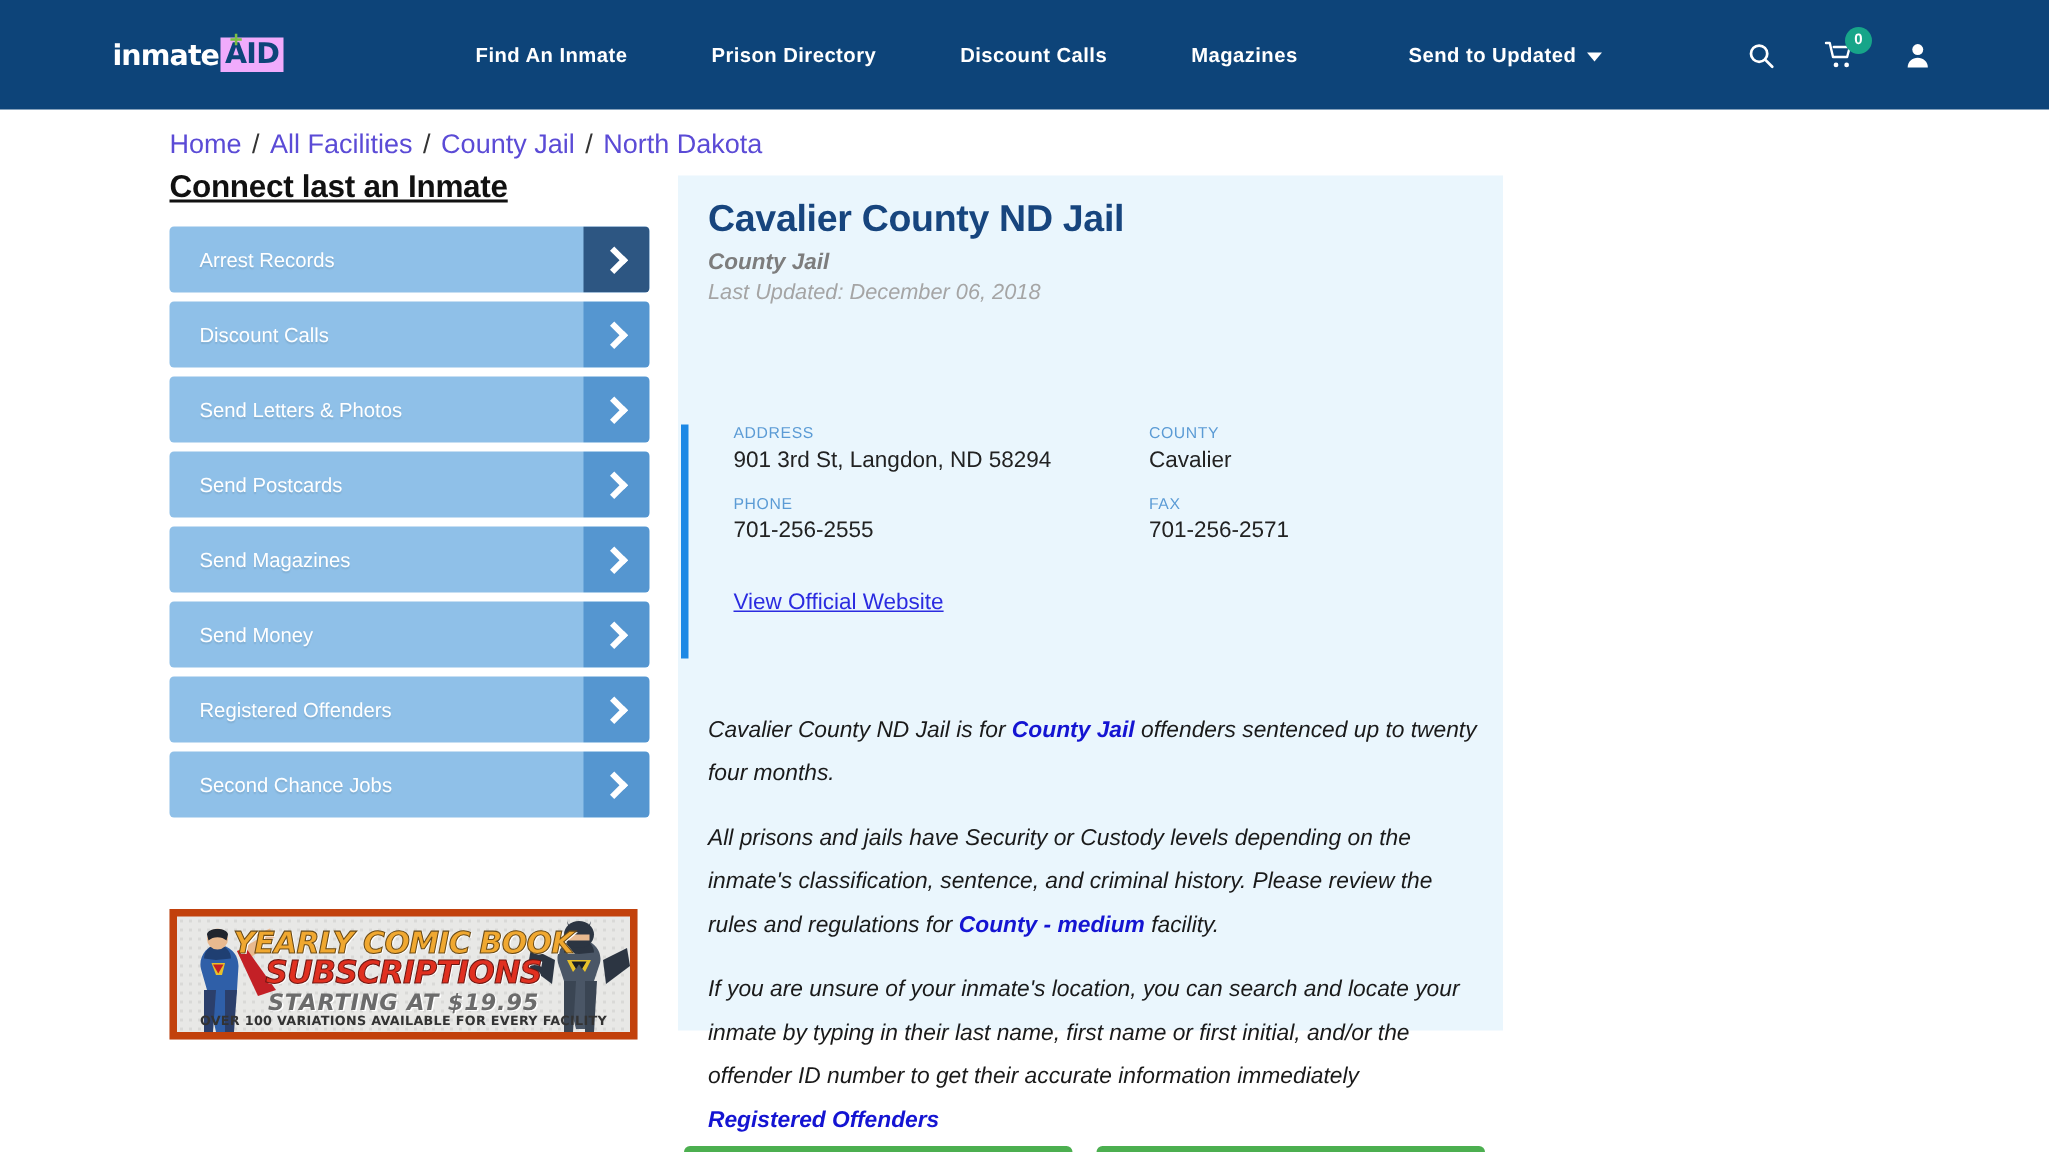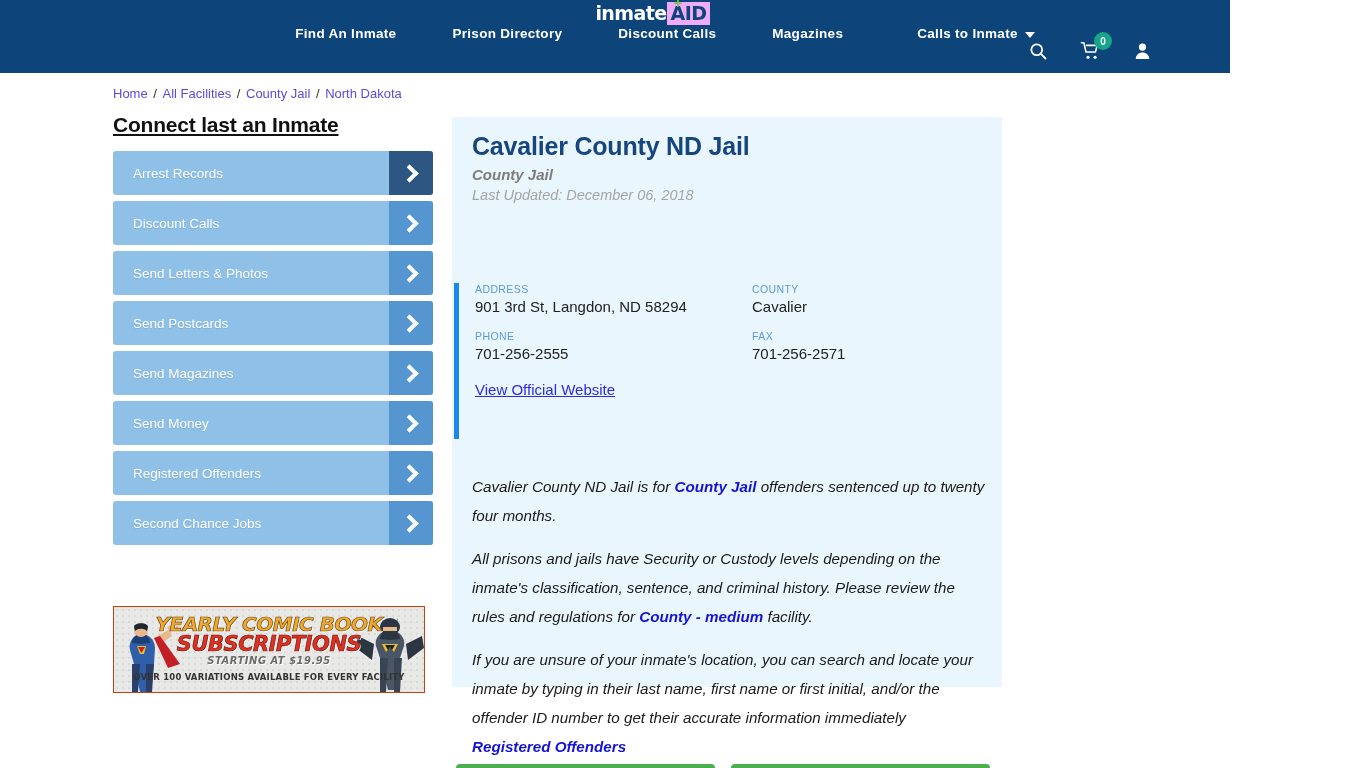--- a/index.html
+++ b/index.html
@@ -7,27 +7,26 @@
   html, body {
     width: 1366px;
     height: 768px;
     background: #ffffff;
     font-family: "Liberation Sans", sans-serif;
     overflow: hidden;
   }
 
   
   .header {
-    width: 1230px;
+    width: 1366px;
     height: 73px;
     background: #0d4479;
     display: flex;
     align-items: center;
     position: relative;
-    flex-direction: column;
   }
   .logo {
     margin-left: 75px;
     display: flex;
     align-items: center;
     height: 26px;
     position: relative;
   }
   .logo-word {
     color: #ffffff;
@@ -110,21 +109,21 @@
 
   
   .page {
     width: 1366px;
     position: relative;
   }
   .breadcrumb {
     position: absolute;
     left: 113px;
     top: 13px;
-    font-size: 13px;
+    font-size: 18px;
     color: #444;
     white-space: nowrap;
   }
   .breadcrumb a {
     color: #5b4bd6;
     text-decoration: none;
   }
   .breadcrumb .sep { color: #333; margin: 0 2px; }
 
   
@@ -180,21 +179,21 @@
   }
 
   
   .ad-banner {
     position: absolute;
     left: 113px;
     top: 533px;
     width: 312px;
     height: 87px;
     background: #e8e8e6;
-    border: 1px solid #c2410c;
+    border: 5px solid #c2410c;
     overflow: hidden;
     cursor: pointer;
   }
   .ad-inner { position: relative; width: 100%; height: 100%; }
   .ad-dots {
     position: absolute; inset: 0;
     background-image: radial-gradient(#d9d9d7 1px, transparent 1px);
     background-size: 6px 6px;
   }
   .ad-line1 {
@@ -221,21 +220,21 @@
     letter-spacing: -0.5px;
     color: #e03020;
     -webkit-text-stroke: 0.7px #6a1510;
     text-shadow: 1px 1px 0 #ffffff;
   }
   .ad-line3 {
     position: absolute;
     top: 48px; left: 0; right: 0;
     text-align: center;
     font-family: "DejaVu Sans", sans-serif;
-    font-size: 10px;
+    font-size: 15px;
     font-weight: 700;
     font-style: italic;
     letter-spacing: 0.5px;
     color: #6b6b6b;
     text-shadow: 1px 1px 0 #ffffff;
   }
   .ad-line4 {
     position: absolute;
     top: 65px; left: 0; right: 0;
     text-align: center;
@@ -293,42 +292,42 @@
     color: #a5a5a5;
   }
 
   .info-block {
     position: absolute;
     left: 2px;
     top: 166px;
     width: 548px;
     height: 156px;
     border-left: 5px solid #1c88e5;
-    padding-left: 16px;
+    padding-left: 30px;
   }
   .info-grid {
     display: grid;
     grid-template-columns: 277px 1fr;
     row-gap: 0px;
   }
   .info-label {
     font-size: 10.5px;
     color: #5b9bd5;
     letter-spacing: 0.4px;
     margin-bottom: 2px;
   }
   .info-value {
     font-size: 15px;
     color: #222222;
     line-height: 19px;
     margin-bottom: 14px;
   }
   .official-link {
     display: inline-block;
-    margin-top: 4px;
+    margin-top: 16px;
     font-size: 15px;
     color: #2b2be0;
     text-decoration: underline;
     cursor: pointer;
   }
 
   .body-copy {
     position: absolute;
     left: 20px;
     top: 355px;
@@ -386,21 +385,21 @@
     <span class="logo-badge">AID</span>
     <span class="logo-plus">+</span>
   </div>
 
   <nav class="nav">
     <span class="nav-item">Find An Inmate</span>
     <span class="nav-item">Prison Directory</span>
     <span class="nav-item">Discount Calls</span>
     <span class="nav-item">Magazines</span>
     <span class="nav-item send">
-      <span>Calls to Inmate</span>
+      <span>Send to Updated</span>
       <span class="caret-down"></span>
     </span>
   </nav>
 
   <div class="header-icons">
     <span class="icon-btn">
       <svg width="20" height="20" viewBox="0 0 24 24" fill="none" stroke="#ffffff" stroke-width="2.2" stroke-linecap="round">
         <circle cx="10.5" cy="10.5" r="6.5"></circle>
         <line x1="15.5" y1="15.5" x2="21" y2="21"></line>
       </svg>

